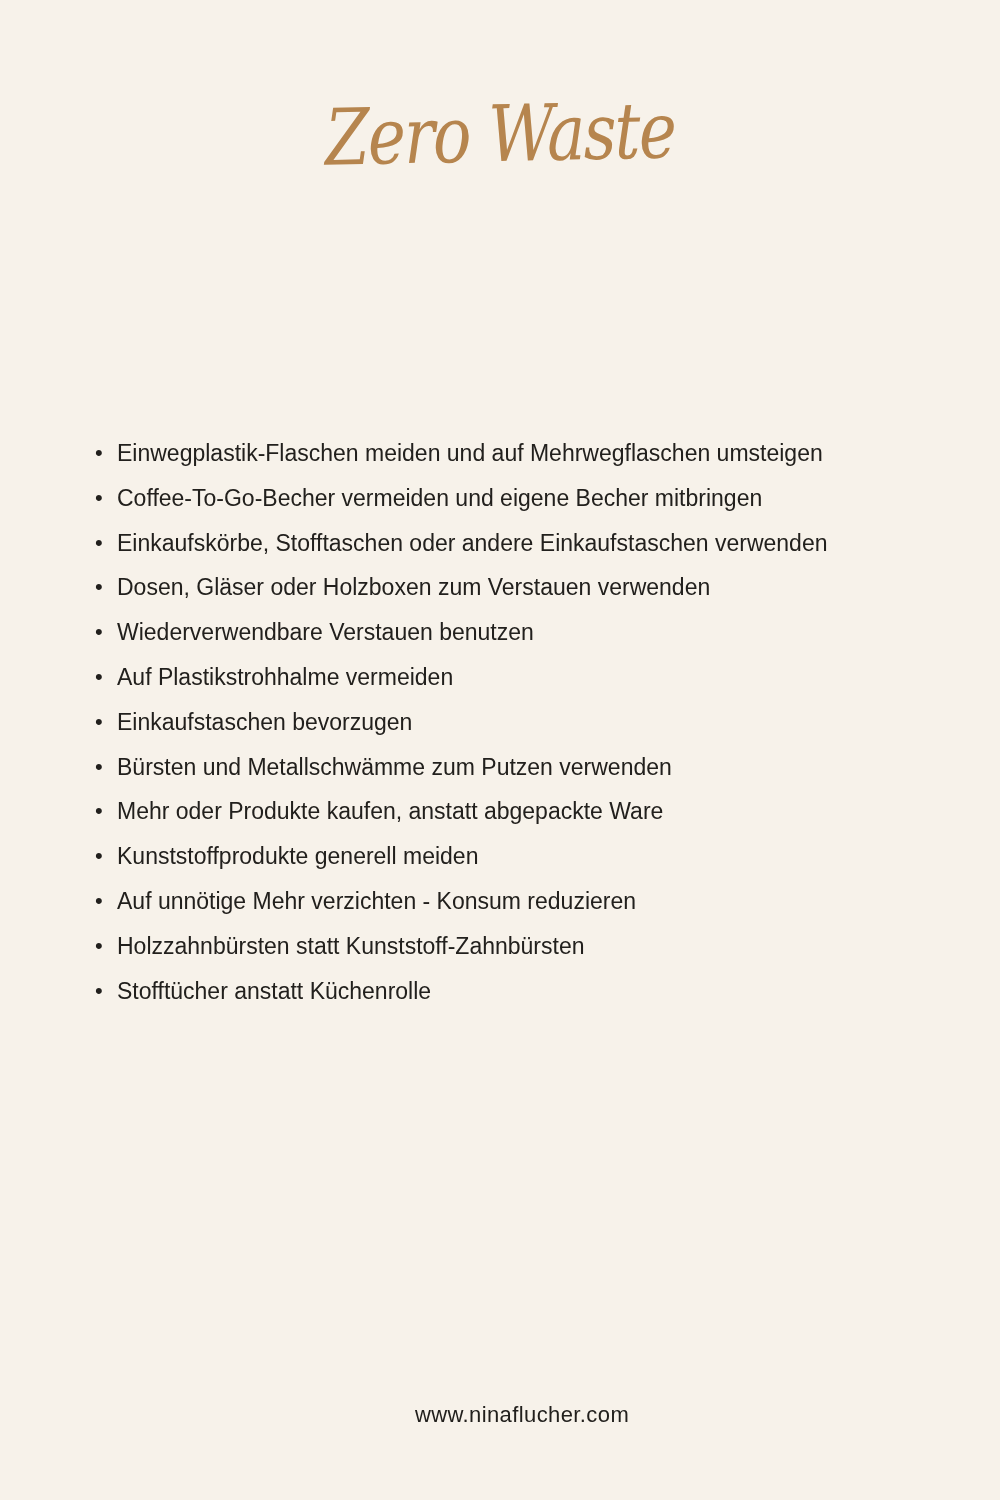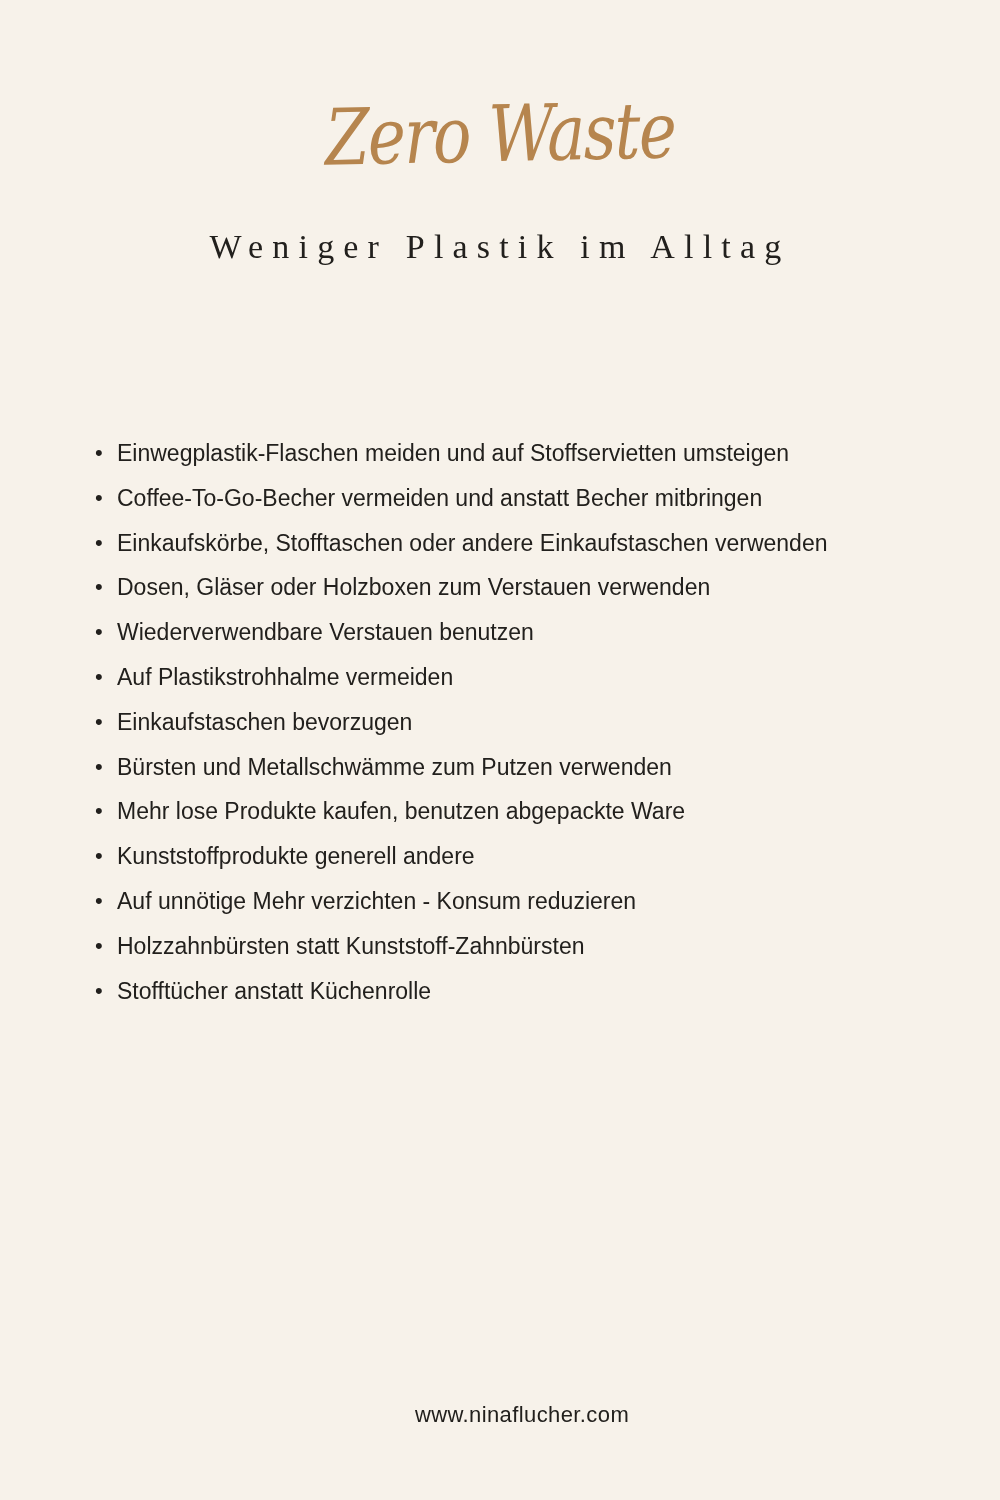--- a/index.html
+++ b/index.html
@@ -77,30 +77,29 @@
     color: var(--text, #22201d);
     padding-left: 44px;
   }
 </style>
 </head>
 <body>
 
 <div class="page">
   <div class="script-title">Zero Waste</div>
 
-  <div class="subtitle">Weniger Plastik im Alltag</div>
 
   <ul class="tips">
       <li>
         <span class="bullet">•</span>
-        <span class="item-text">Einwegplastik-Flaschen meiden und auf Stoffservietten umsteigen</span>
+        <span class="item-text">Einwegplastik-Flaschen meiden und auf Mehrwegflaschen umsteigen</span>
       </li>
       <li>
         <span class="bullet">•</span>
-        <span class="item-text">Coffee-To-Go-Becher vermeiden und anstatt Becher mitbringen</span>
+        <span class="item-text">Coffee-To-Go-Becher vermeiden und eigene Becher mitbringen</span>
       </li>
       <li>
         <span class="bullet">•</span>
         <span class="item-text">Einkaufskörbe, Stofftaschen oder andere Einkaufstaschen verwenden</span>
       </li>
       <li>
         <span class="bullet">•</span>
         <span class="item-text">Dosen, Gläser oder Holzboxen zum Verstauen verwenden</span>
       </li>
       <li>
@@ -114,25 +113,25 @@
       <li>
         <span class="bullet">•</span>
         <span class="item-text">Einkaufstaschen bevorzugen</span>
       </li>
       <li>
         <span class="bullet">•</span>
         <span class="item-text">Bürsten und Metallschwämme zum Putzen verwenden</span>
       </li>
       <li>
         <span class="bullet">•</span>
-        <span class="item-text">Mehr lose Produkte kaufen, benutzen abgepackte Ware</span>
+        <span class="item-text">Mehr oder Produkte kaufen, anstatt abgepackte Ware</span>
       </li>
       <li>
         <span class="bullet">•</span>
-        <span class="item-text">Kunststoffprodukte generell andere</span>
+        <span class="item-text">Kunststoffprodukte generell meiden</span>
       </li>
       <li>
         <span class="bullet">•</span>
         <span class="item-text">Auf unnötige Mehr verzichten - Konsum reduzieren</span>
       </li>
       <li>
         <span class="bullet">•</span>
         <span class="item-text">Holzzahnbürsten statt Kunststoff-Zahnbürsten</span>
       </li>
       <li>

